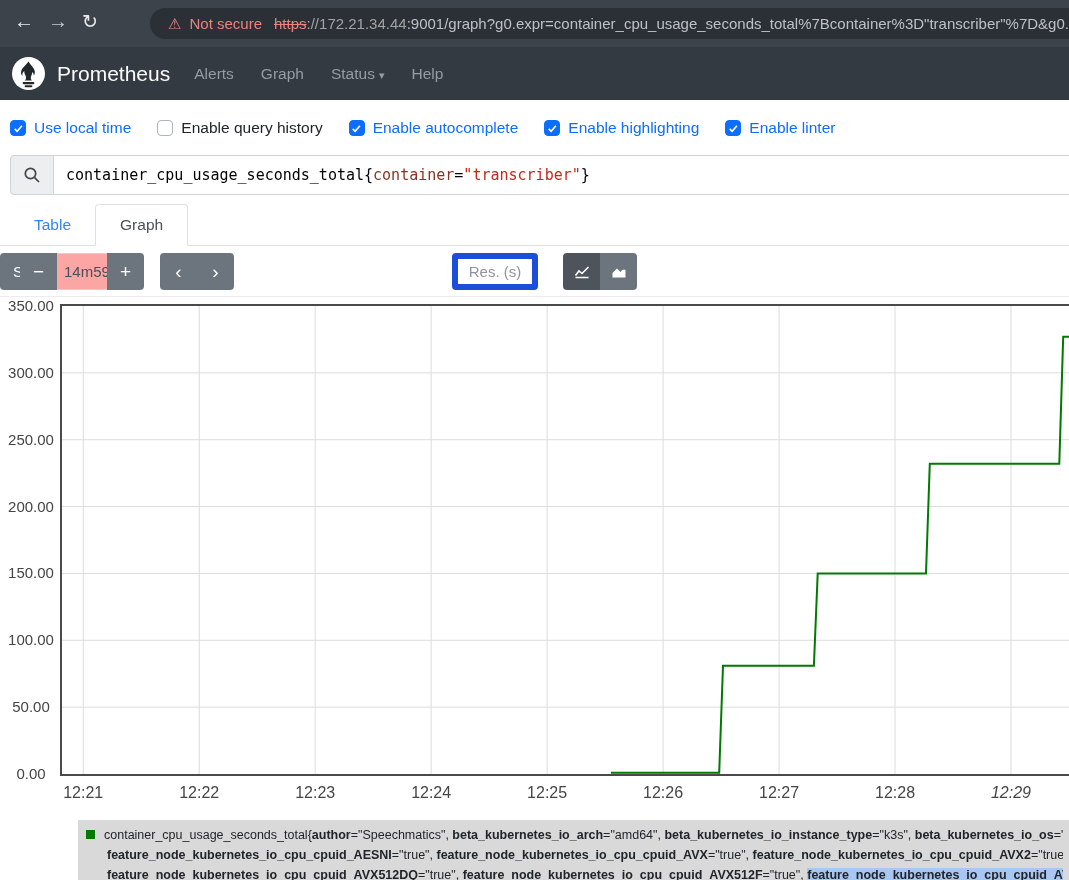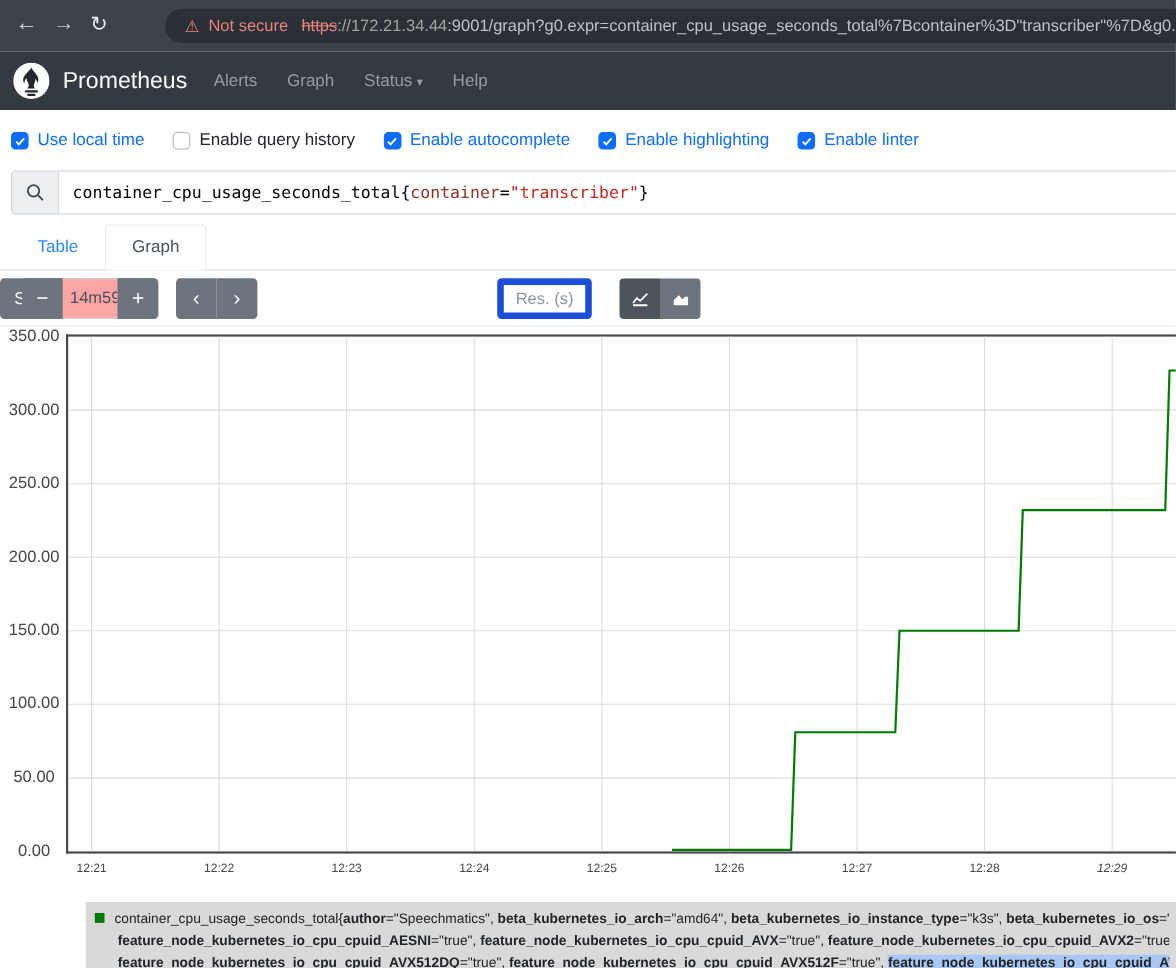--- a/index.html
+++ b/index.html
@@ -102,21 +102,21 @@
   #exemplars-btn { left:649px; padding:0 13px; border-radius:4px; font-size:15.5px; }
 
   
   #chart-section { position:absolute; left:0; top:296px; width:1069px; height:510px; border-top:1px solid #ececec; }
   #plot {
     position:absolute; left:60px; top:7px; width:1009px; height:472px;
     border-top:2px solid #4a4a4a; border-left:2px solid #4a4a4a; border-bottom:2px solid #4a4a4a;
   }
   #plot svg { display:block; }
   .ytick { position:absolute; left:4px; width:54px; text-align:center; font-size:15px; color:#454545; height:12px; line-height:12px; }
-  .xtick { position:absolute; width:44px; text-align:center; font-size:11px; color:#454545; top:487px; }
+  .xtick { position:absolute; width:44px; text-align:center; font-size:16px; color:#454545; top:487px; }
 
   
   #legend {
     position:absolute; left:78px; top:820px; width:991px; background:#d9d9d9;
     padding:5px 6px 6px 8px; font-size:12.5px; color:#212529; cursor:pointer;
   }
   .legend-line { white-space:nowrap; overflow:hidden; line-height:20px; padding-left:21px; }
   .legend-line.first { text-indent:-21px; }
   .legend-line b { font-weight:bold; }
   .swatch { display:inline-block; width:9px; height:9px; margin-right:9px; vertical-align:baseline; }

